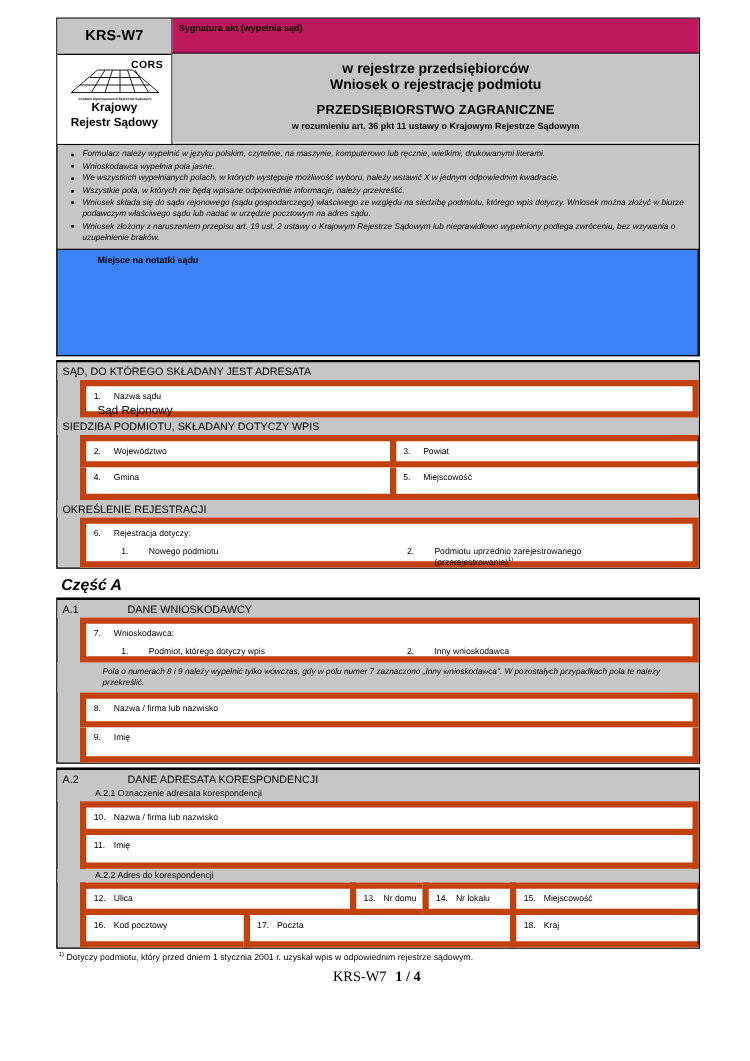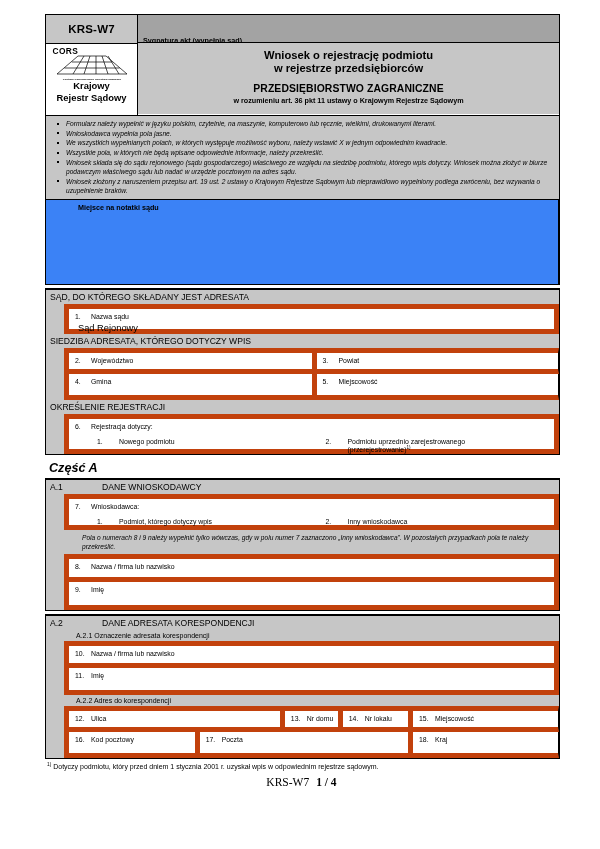--- a/index.html
+++ b/index.html
@@ -53,21 +53,21 @@
     flex-direction: column;
     align-items: center;
     justify-content: flex-start;
     padding-top: 2px;
     box-sizing: border-box;
   }
   .logo-mark { position: relative; width: 78px; height: 34px; }
   .logo-cors {
     position: absolute;
     top: 0; left: 0; right: 0;
-    text-align: left;
+    text-align: right;
     font-size: 8.4px;
     font-weight: bold;
     letter-spacing: 0.4px;
   }
   .logo-sub {
     position: absolute;
     bottom: -1px; left: 0; right: 0;
     text-align: center;
     font-size: 2.5px;
     font-weight: bold;
@@ -82,24 +82,24 @@
     line-height: 11.5px;
     margin-top: 0px;
   }
   .hdr-right {
     flex: 1 1 auto;
     display: flex;
     flex-direction: column;
   }
   .hdr-sygn {
     height: 28px;
-    background: #a3a3a3;
+    background: #be185d;
     border-bottom: 1px solid #000;
     box-sizing: border-box;
-    padding: 21px 0 0 5px;
+    padding: 3px 0 0 5px;
     font-size: 7.2px;
     font-weight: bold;
   }
   .hdr-title {
     height: 71px;
     background: #c6c6c6;
     box-sizing: border-box;
     text-align: center;
     padding-top: 6px;
   }
@@ -279,22 +279,22 @@
           <div>Krajowy</div>
           <div>Rejestr Sądowy</div>
         </div>
       </div>
     </div>
     <div class="hdr-right">
       <div class="hdr-sygn">
         <span>Sygnatura akt (wypełnia sąd)</span>
       </div>
       <div class="hdr-title">
+        <div class="t1">w rejestrze przedsiębiorców</div>
         <div class="t1">Wniosek o rejestrację podmiotu</div>
-        <div class="t1">w rejestrze przedsiębiorców</div>
         <div class="t2">PRZEDSIĘBIORSTWO ZAGRANICZNE</div>
         <div class="t3">w rozumieniu art. 36 pkt 11 ustawy o Krajowym Rejestrze Sądowym</div>
       </div>
     </div>
   </div>
 
   <div class="instr">
     <ul>
       <li>Formularz należy wypełnić w języku polskim, czytelnie, na maszynie, komputerowo lub ręcznie, wielkimi, drukowanymi literami.</li>
       <li>Wnioskodawca wypełnia pola jasne.</li>
@@ -315,21 +315,21 @@
 
     <div class="band">SĄD, DO KTÓREGO SKŁADANY JEST ADRESATA</div>
 
     <div class="ind">
       <div class="fbox" style="height:30px;">
         <span class="num">1.</span><span class="lbl">Nazwa sądu</span>
         <div class="val">Sąd Rejonowy</div>
       </div>
     </div>
 
-    <div class="band">SIEDZIBA ADRESATA, KTÓREGO DOTYCZY WPIS</div>
+    <div class="band">SIEDZIBA PODMIOTU, SKŁADANY DOTYCZY WPIS</div>
 
     <div class="ind">
       <div class="frow">
         <div class="fbox" style="height:26px;width:50%;">
           <span class="num">2.</span><span class="lbl">Województwo</span>
         </div>
         <div class="fbox" style="height:26px;width:50%;">
           <span class="num">3.</span><span class="lbl">Powiat</span>
         </div>
       </div>

